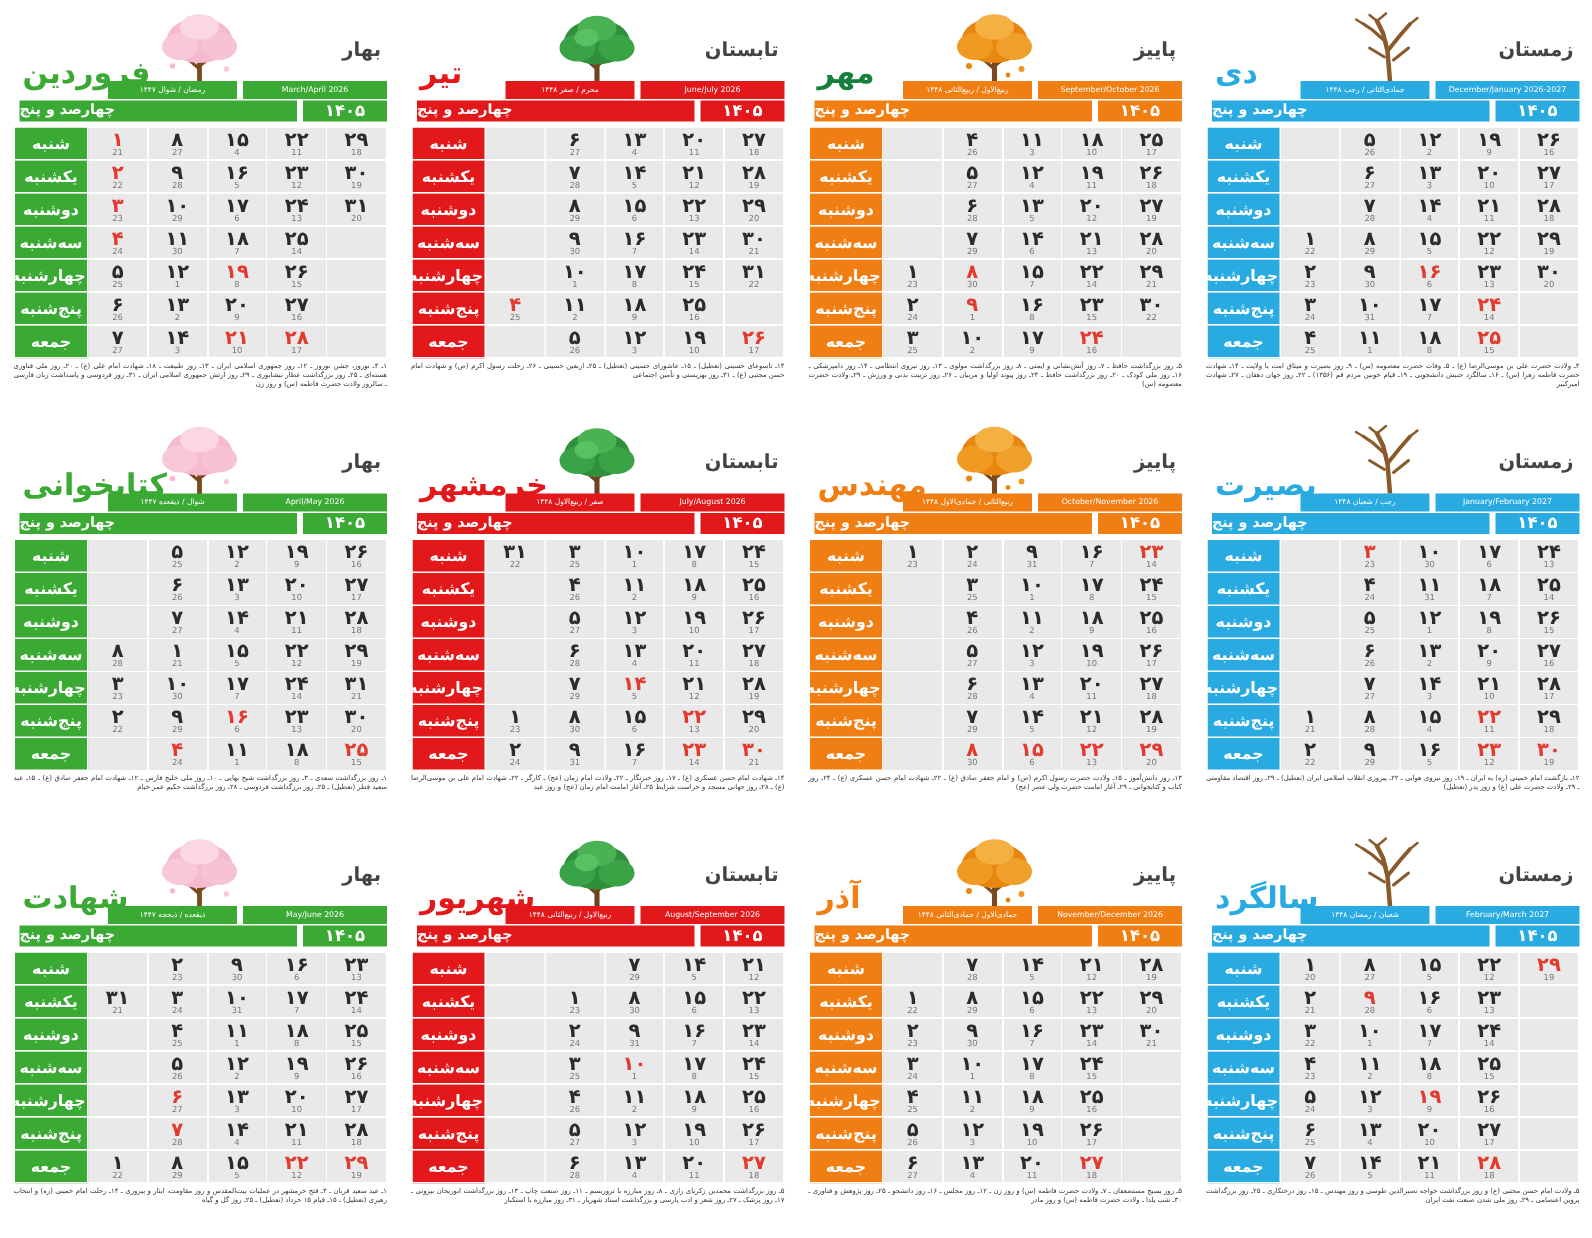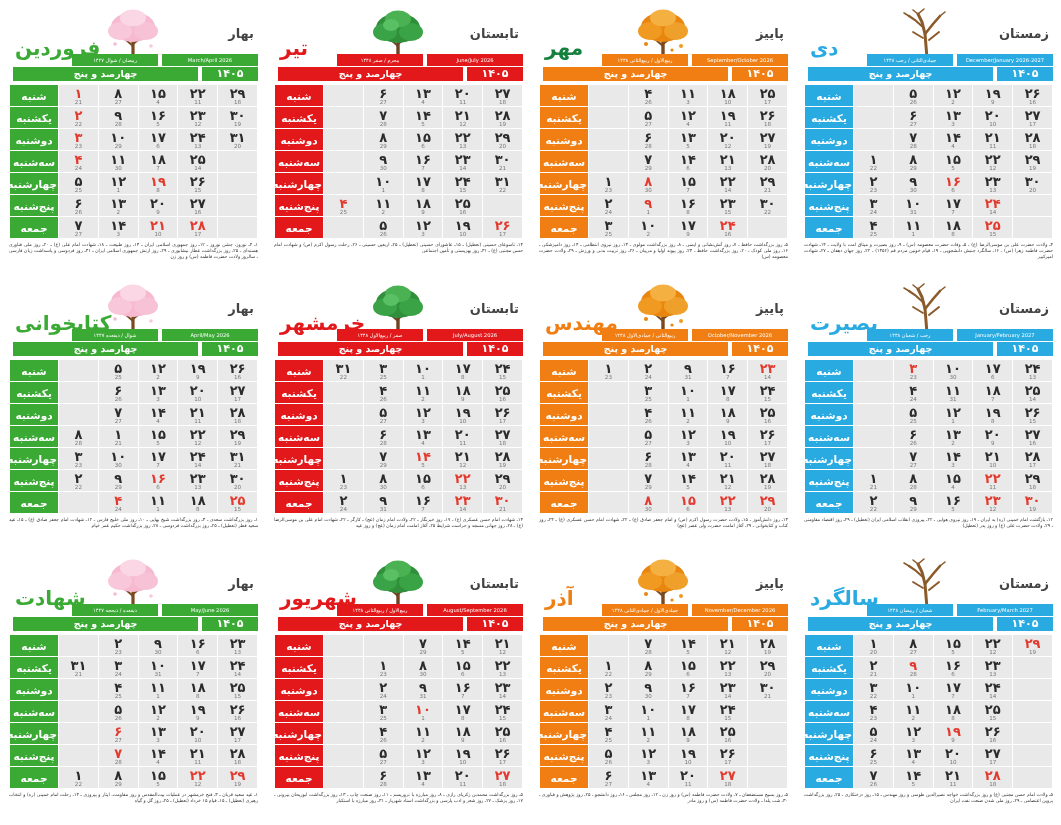--- a/index.html
+++ b/index.html
@@ -9,21 +9,21 @@
   .month{position:relative;padding:6px 8px 0 8px;box-sizing:border-box;}
   
   .top{position:relative;height:52px;}
   .season{position:absolute;top:20px;right:4px;font-size:13px;font-weight:bold;color:#444;letter-spacing:0;}
   .tree{position:absolute;top:0px;right:88px;width:74px;height:52px;}
   .mname{position:absolute;top:30px;left:6px;font-size:20px;font-weight:bold;}
   .bars{position:relative;height:28px;margin-top:-4px;}
   .bar-left{position:absolute;right:0;top:0;width:96px;height:12px;color:#fff;font-size:5.2px;line-height:12px;text-align:center;overflow:hidden;white-space:nowrap;}
   .bar-left2{position:absolute;right:0;top:13px;width:56px;height:14px;color:#fff;font-size:11px;font-weight:bold;line-height:14px;text-align:center;}
   .bar-mid{position:absolute;right:100px;top:0;width:86px;height:12px;color:#fff;font-size:5px;line-height:12px;text-align:center;overflow:hidden;white-space:nowrap;}
-  .bar-days{position:absolute;right:60px;left:4px;top:13px;height:14px;color:#fff;font-size:9.5px;font-weight:bold;line-height:14px;text-align:center;}
+  .bar-days{position:absolute;right:60px;left:4px;top:13px;height:14px;color:#fff;font-size:9.5px;font-weight:bold;line-height:14px;text-align:left;}
   
   table.cal{width:100%;border-collapse:collapse;margin-top:2px;table-layout:fixed;}
   table.cal td{height:19px;vertical-align:middle;}
   td.dayname{width:46px;color:#fff;font-size:10.5px;font-weight:bold;text-align:center;border:1px solid #fff;}
   td.cell{background:#e9e9e9;border:1px solid #ffffff;text-align:center;position:relative;padding:0;}
   .num{font-size:13px;font-weight:bold;color:#2b2b2b;line-height:11px;display:block;margin-top:1px;}
   .sub{font-size:5.6px;color:#777;line-height:6px;display:block;}
   .hol .num{color:#e23a2e;}
   .empty{background:#e9e9e9;}
   

